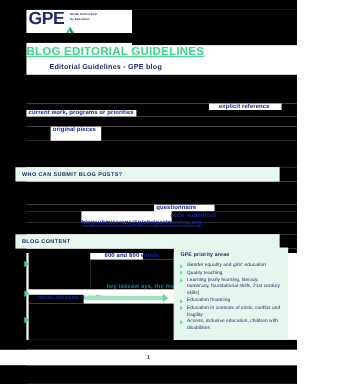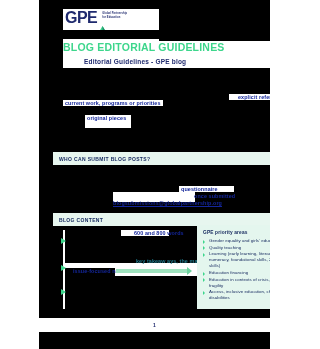--- a/index.html
+++ b/index.html
@@ -1,36 +1,36 @@
 <!DOCTYPE html>
 <html><head>
 <meta charset="utf-8">
 <style>
   html,body{margin:0;padding:0;background:#ffffff;}
   body{
     width:270px;height:349px;position:relative;overflow:hidden;
     font-family:"Liberation Sans","DejaVu Sans",sans-serif;
     background:#ffffff;color:#111111;
   }
-  .page{position:absolute;inset:0;background:#ffffff;margin-left:39px;}
+  .page{position:absolute;inset:0;background:#ffffff;}
 
   
   .logo{position:absolute;left:26px;top:10px;display:flex;align-items:flex-start;gap:2px;}
   .logo-mark{display:flex;align-items:baseline;}
   .logo-gp{font-family:"Liberation Sans",sans-serif;font-weight:700;font-size:16px;
     letter-spacing:-0.5px;color:#1f2a6e;line-height:1;}
   .logo-e{position:relative;font-weight:700;font-size:16px;color:#1f2a6e;line-height:1;}
   .logo-chev{position:absolute;left:-1px;top:1px;width:13px;height:11px;overflow:hidden;}
   .logo-words{margin-left:3px;padding-top:2px;display:flex;flex-direction:column;gap:1px;}
   .logo-words span{font-size:2.6px;line-height:3.4px;color:#1f2a6e;font-weight:700;letter-spacing:.1px;white-space:nowrap;}
 
   
   .doc-title{position:absolute;left:24px;top:41px;font-size:10.5px;font-weight:700;
     color:#3dd68c;letter-spacing:.2px;white-space:nowrap;
-    filter:blur(.35px);}
+    filter:blur(.35px);text-decoration:underline;}
   .doc-sub{position:absolute;left:45px;top:58px;font-size:6.5px;font-weight:700;
     color:#1f2a6e;letter-spacing:.2px;white-space:nowrap;filter:blur(.4px);}
 
   
   .redact{position:absolute;background:#000000;}
 
   
   .hl{position:absolute;font-size:5.4px;font-weight:700;color:#14269b;
     white-space:nowrap;letter-spacing:.1px;filter:blur(.35px);z-index:3;}
   .hl.link{text-decoration:underline;}

